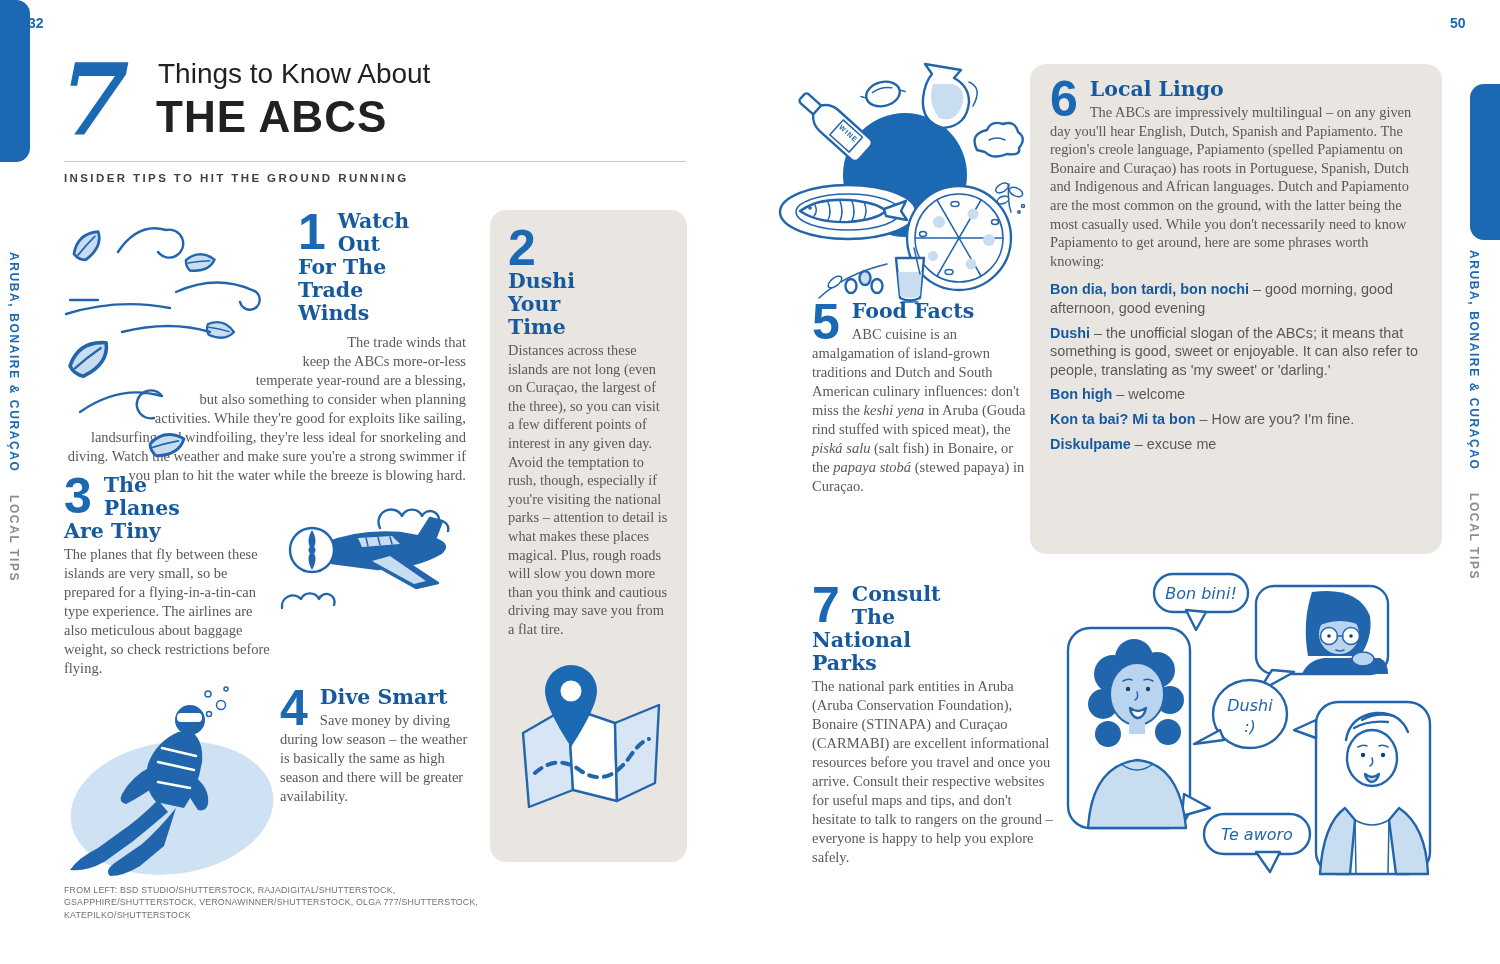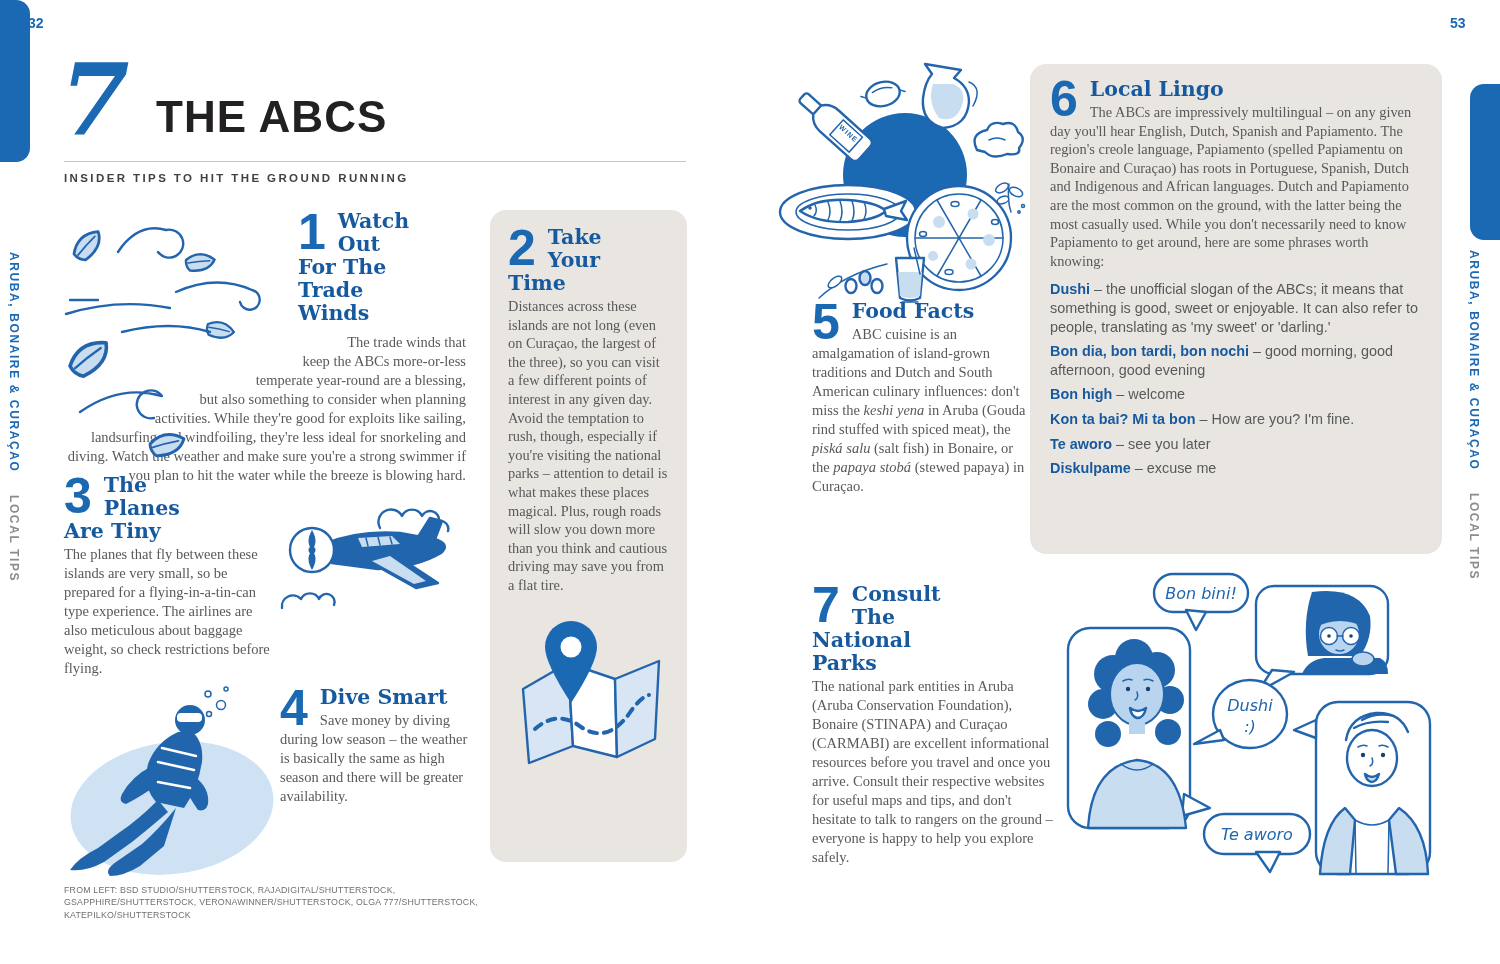--- a/index.html
+++ b/index.html
@@ -55,35 +55,36 @@
   .sk{fill:#b9d4ee;}
   .bub{font:italic 16px "DejaVu Sans",sans-serif;fill:#2166ad;text-anchor:middle;}
   .wine{font:700 7px "Liberation Sans",sans-serif;fill:#2365ad;letter-spacing:1px;text-anchor:middle;}
 </style>
 </head>
 <body>
 
 <div class="canvas">
 
   <div class="abs page-num" style="left:28px;top:16px;">32</div>
-  <div class="abs page-num" style="left:1450px;top:16px;">53</div>
+  <div class="abs page-num" style="left:1450px;top:16px;">50</div>
 
   <div class="abs side-tab tab-left"></div>
   <div class="abs side-label" style="left:7px;top:252px;">
     <span class="region">ARUBA, BONAIRE &amp; CURAÇAO</span>
     <span class="section">LOCAL TIPS</span>
   </div>
 
   <div class="abs side-tab tab-right"></div>
   <div class="abs side-label" style="left:1467px;top:250px;">
     <span class="region">ARUBA, BONAIRE &amp; CURAÇAO</span>
     <span class="section">LOCAL TIPS</span>
   </div>
 
   <div class="abs big-seven" style="left:60px;top:50px;">7</div>
+  <div class="abs title-prefix" style="left:158px;top:60px;">Things to Know About</div>
   <div class="abs title-main" style="left:156px;top:95px;">THE ABCS</div>
   <div class="abs rule" style="left:64px;top:161px;width:622px;"></div>
   <div class="abs tagline" style="left:64px;top:173px;">INSIDER TIPS TO HIT THE GROUND RUNNING</div>
 
   <div class="abs" style="left:64px;top:210px;width:402px;">
     <svg class="abs" style="left:-6px;top:4px;" width="242" height="252" viewBox="0 0 242 252">
       <defs>
         <g id="leaf">
             <path class="sf fl" d="M0,0 Q8,-16 26,-12 Q26,2 8,8 Q2,6 0,0 Z"></path>
             <path class="s15" d="M3,2 Q12,-4 22,-9"></path>
@@ -148,21 +149,21 @@
       <div class="tip-num">4</div>
       <h3 class="tip-head">Dive Smart</h3>
       <p class="tip-body">Save money by diving during low season – the weather is basically the same as high season and there will be greater availability.</p>
     </div>
   </div>
 
   <div class="abs credits" style="left:64px;top:884px;width:430px;">FROM LEFT: BSD STUDIO/SHUTTERSTOCK, RAJADIGITAL/SHUTTERSTOCK, GSAPPHIRE/SHUTTERSTOCK, VERONAWINNER/SHUTTERSTOCK, OLGA 777/SHUTTERSTOCK, KATEPILKO/SHUTTERSTOCK</div>
 
   <div class="abs gray-box" style="left:490px;top:210px;width:197px;height:652px;padding:16px 18px;">
     <div class="tip-num">2</div>
-    <h3 class="tip-head" style="width:100px;">Take Your Time</h3>
+    <h3 class="tip-head" style="width:100px;">Dushi Your Time</h3>
     <p class="tip-body">Distances across these islands are not long (even on Curaçao, the largest of the three), so you can visit a few different points of interest in any given day. Avoid the temptation to rush, though, especially if you're visiting the national parks – attention to detail is what makes these places magical. Plus, rough roads will slow you down more than you think and cautious driving may save you from a flat tire.</p>
     <svg style="display:block;margin:16px auto 0;" width="152" height="170" viewBox="0 0 152 170">
       <path class="sf fl" d="M10,78 L55,52 L60,135 L16,152 Z" style="fill:#d7e5f5;"></path>
       <path class="sf fw" d="M55,52 L102,68 L104,146 L60,135 Z"></path>
       <path class="sf" style="fill:#d7e5f5;" d="M102,68 L146,50 L142,128 L104,146 Z"></path>
       <path d="M22,118 Q45,98 68,116 Q95,134 118,100 Q128,86 136,84" style="stroke:#2166ad;stroke-width:4;fill:none;stroke-dasharray:8 7;stroke-linecap:round;"></path>
       <path class="fb" d="M58,10 a26,26 0 0 1 26,26 q0,16 -26,56 q-26,-40 -26,-56 a26,26 0 0 1 26,-26 Z"></path>
       <circle class="fw" cx="58" cy="36" r="10.5"></circle>
     </svg>
   </div>
@@ -236,25 +237,24 @@
     <div class="tip-num">5</div>
     <h3 class="tip-head">Food Facts</h3>
     <p class="tip-body"><span>ABC cuisine is an amalgamation of island-grown traditions and Dutch and South American culinary influences: don't miss the </span><span style="font-style: italic;">keshi yena</span><span> in Aruba (Gouda rind stuffed with spiced meat), the </span><span style="font-style: italic;">piská salu</span><span> (salt fish) in Bonaire, or the </span><span style="font-style: italic;">papaya stobá</span><span> (stewed papaya) in Curaçao.</span></p>
   </div>
 
   <div class="abs gray-box" id="box-lingo" style="left:1030px;top:64px;width:412px;height:490px;padding:14px 20px;">
     <div class="tip-num">6</div>
     <h3 class="tip-head">Local Lingo</h3>
     <p class="tip-body">The ABCs are impressively multilingual – on any given day you'll hear English, Dutch, Spanish and Papiamento. The region's creole language, Papiamento (spelled Papiamentu on Bonaire and Curaçao) has roots in Portuguese, Spanish, Dutch and Indigenous and African languages. Dutch and Papiamento are the most common on the ground, with the latter being the most casually used. While you don't necessarily need to know Papiamento to get around, here are some phrases worth knowing:</p>
     <div style="margin-top:10px;">
+        <div class="phrase"><span class="term">Bon dia, bon tardi, bon nochi</span><span class="def"> – good morning, good afternoon, good evening</span></div>
         <div class="phrase"><span class="term">Dushi</span><span class="def"> – the unofficial slogan of the ABCs; it means that something is good, sweet or enjoyable. It can also refer to people, translating as 'my sweet' or 'darling.'</span></div>
-        <div class="phrase"><span class="term">Bon dia, bon tardi, bon nochi</span><span class="def"> – good morning, good afternoon, good evening</span></div>
         <div class="phrase"><span class="term">Bon high</span><span class="def"> – welcome</span></div>
         <div class="phrase"><span class="term">Kon ta bai? Mi ta bon</span><span class="def"> – How are you? I'm fine.</span></div>
-        <div class="phrase"><span class="term">Te aworo</span><span class="def"> – see you later</span></div>
         <div class="phrase"><span class="term">Diskulpame</span><span class="def"> – excuse me</span></div>
       </div>
   </div>
 
   <div class="abs" style="left:812px;top:583px;width:246px;">
     <div class="tip-num">7</div>
     <h3 class="tip-head" style="width:150px;">Consult The National Parks</h3>
     <p class="tip-body">The national park entities in Aruba (Aruba Conservation Foundation), Bonaire (STINAPA) and Curaçao (CARMABI) are excellent informational resources before you travel and once you arrive. Consult their respective websites for useful maps and tips, and don't hesitate to talk to rangers on the ground – everyone is happy to help you explore safely.</p>
   </div>
 

